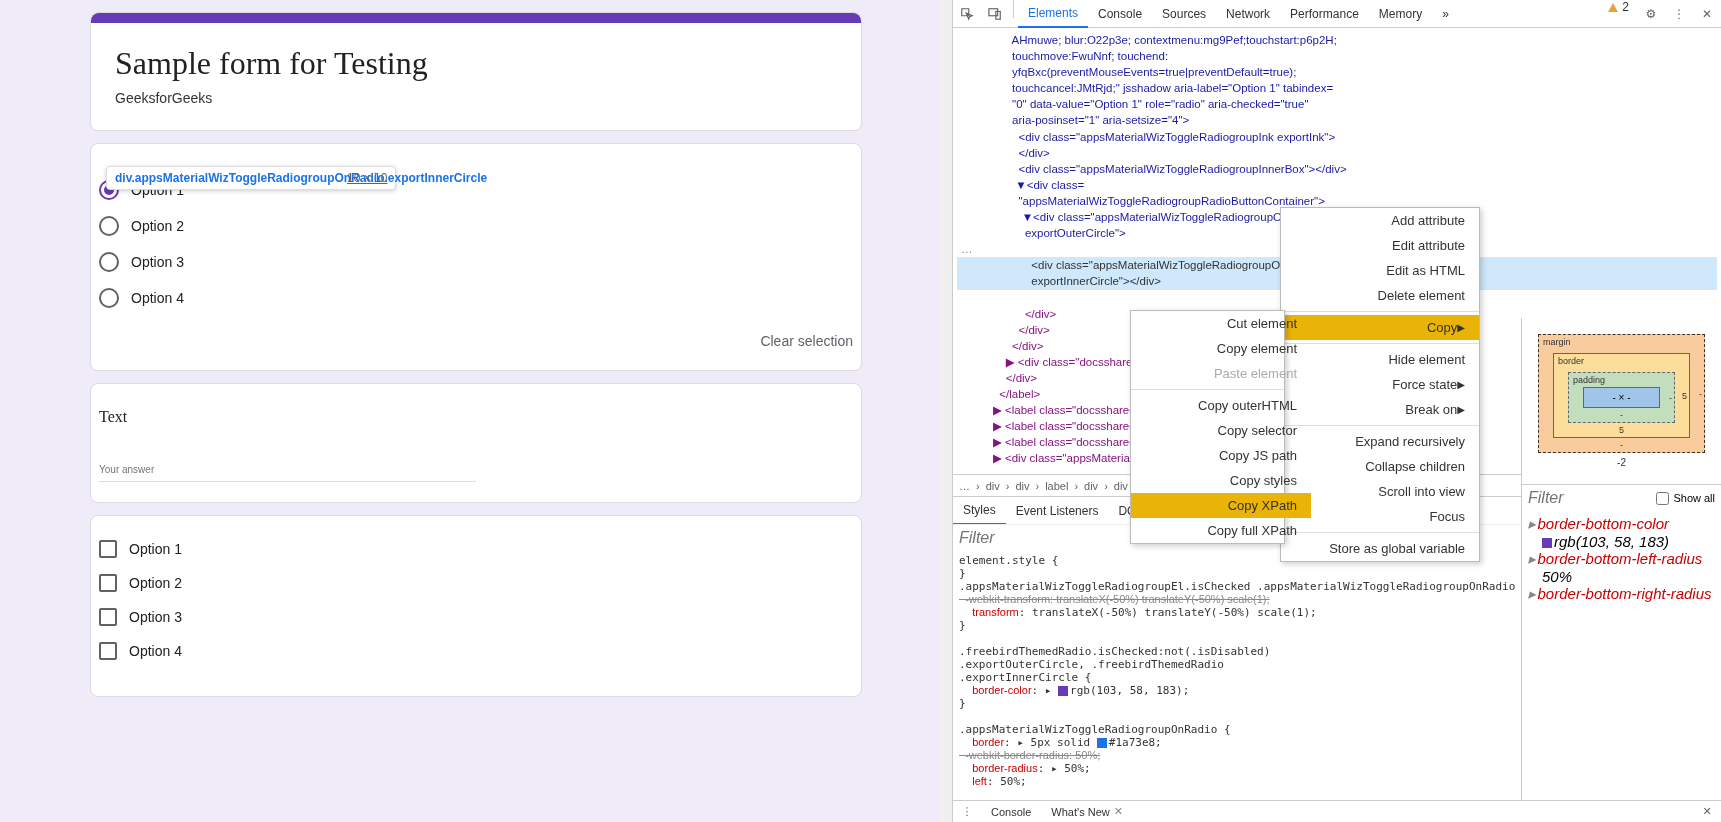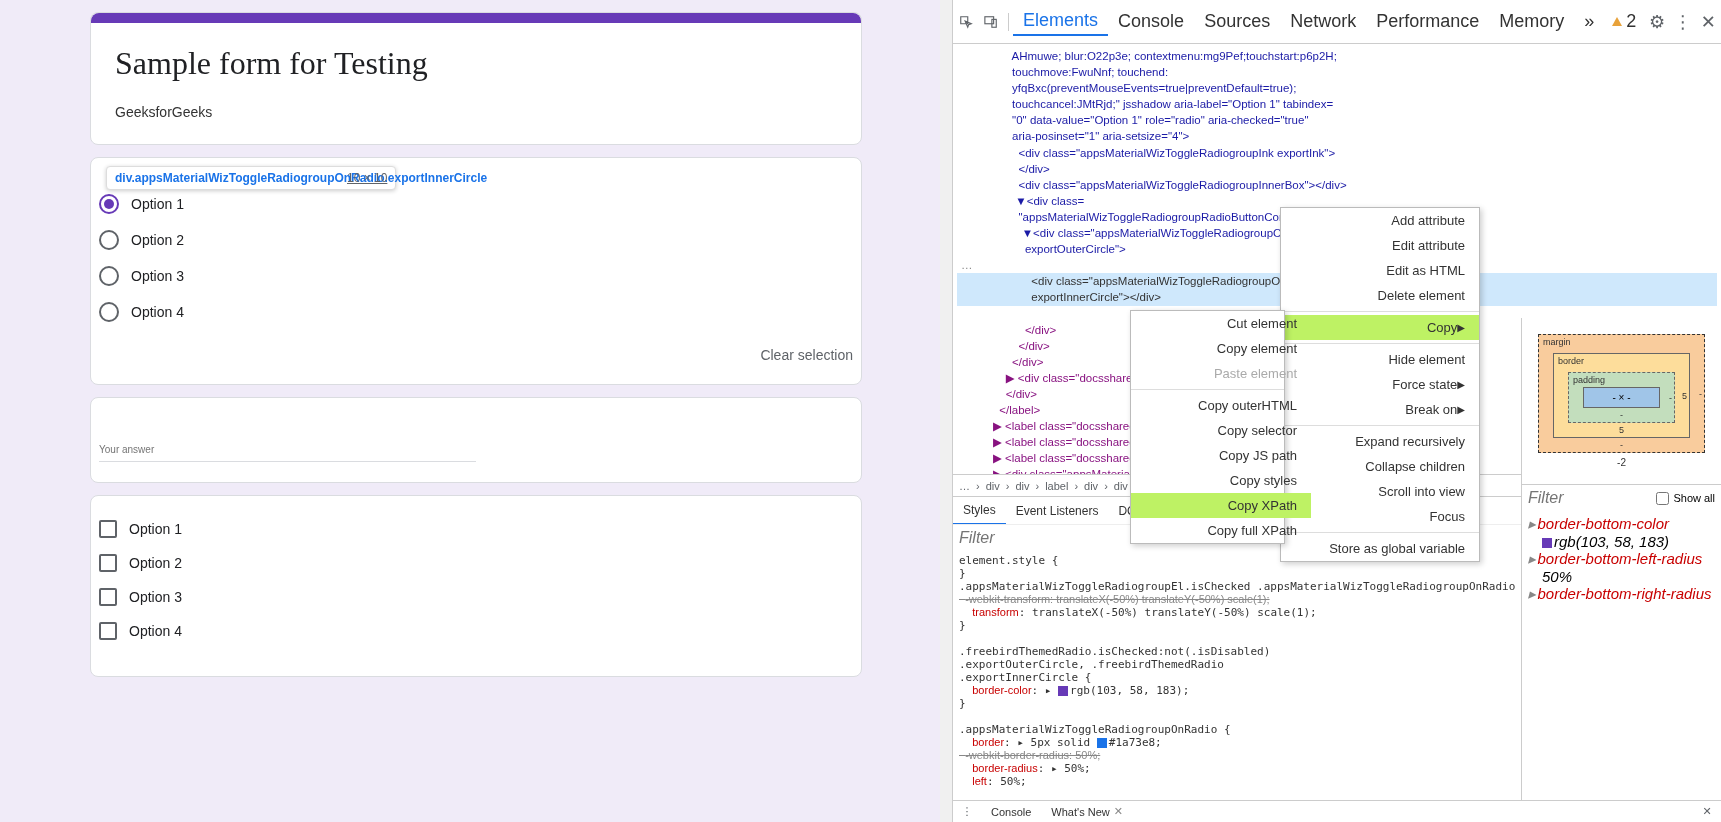--- a/index.html
+++ b/index.html
@@ -3,39 +3,39 @@
 <meta charset="utf-8">
 <style>
 * { box-sizing: border-box; margin: 0; padding: 0; font-family: Arial, sans-serif; }
 body { width: 1721px; height: 822px; overflow: hidden; display: flex; }
 .left-pane { width: 952px; height: 822px; background: #f0ebf8; overflow-y: auto; position: relative; }
 .scrollbar-track { position: absolute; right: 0; top: 0; width: 12px; height: 822px; background: #f0f0f0; }
 .form-content { padding: 12px 90px; }
 .card { background: #fff; border-radius: 8px; border: 1px solid #dadce0; margin-bottom: 12px; position: relative; }
 .card-top-bar { height: 10px; background: #673ab7; border-radius: 8px 8px 0 0; }
 .card-body { padding: 22px 24px 24px; }
-.form-title { font-family: Georgia, serif; font-size: 32px; color: #202124; margin-bottom: 22px; }
+.form-title { font-family: Georgia, serif; font-size: 32px; color: #202124; margin-bottom: 8px; }
 .form-subtitle { font-size: 14px; color: #333; }
 .q-body { padding: 24px 8px 20px; }
 .q-title { font-size: 16px; color: #202124; margin-bottom: 16px; font-family: Georgia, serif; }
 .option-row { display: flex; align-items: center; margin-bottom: 16px; }
 .radio { width: 20px; height: 20px; border: 2px solid #5f6368; border-radius: 50%; margin-right: 12px; display: flex; align-items: center; justify-content: center; }
 .radio.selected { border-color: #673ab7; }
 .radio-dot { width: 10px; height: 10px; border-radius: 50%; background: #673ab7; }
 .checkbox { width: 18px; height: 18px; border: 2px solid #5f6368; border-radius: 2px; margin-right: 12px; }
 .option-label { font-size: 14px; color: #202124; }
 .clear-row { text-align: right; padding-top: 8px; }
 .clear-btn { color: #5f6368; font-size: 14px; background: none; border: none; cursor: pointer; }
 .text-input { border: none; border-bottom: 1px solid #dadce0; width: 50%; padding: 6px 0; font-size: 10px; color: #70757a; margin-top: 16px; }
 .tooltip { position: absolute; top: 166px; left: 106px; background: #fff; border: 1px solid #ddd; border-radius: 4px; padding: 4px 8px; font-size: 12px; box-shadow: 0 1px 4px rgba(0,0,0,.2); z-index: 10; display: flex; align-items: center; gap: 12px; }
 .tooltip-selector { color: #1a73e8; font-weight: bold; max-width: 220px; }
 .tooltip-size { color: #5f6368; text-decoration: underline; }
 
 .right-pane { width: 769px; height: 822px; background: #fff; display: flex; flex-direction: column; border-left: 1px solid #ccc; position: relative; }
-.dev-toolbar { height: 44px; border-bottom: 1px solid #ccc; display: flex; align-items: center; font-size: 18px; color: #333; position: relative; }
+.dev-toolbar { height: 28px; border-bottom: 1px solid #ccc; display: flex; align-items: flex-start; font-size: 12px; color: #333; position: relative; }
 .toolbar-btn { width: 28px; height: 28px; display: flex; align-items: center; justify-content: center; color: #5f6368; }
 .tab-row { display: flex; align-items: center; height: 28px; }
 .dev-tab { padding: 0 10px; height: 28px; display: flex; align-items: center; cursor: pointer; color: #333; }
 .dev-tab.active { color: #1a73e8; border-bottom: 2px solid #1a73e8; }
 .warn-badge { display: flex; align-items: center; gap: 4px; color: #333; padding: 0 8px; }
 .warn-tri { width: 0; height: 0; border-left: 5px solid transparent; border-right: 5px solid transparent; border-bottom: 9px solid #e8a23a; }
 
 .dom-area { flex: 1; overflow: hidden; font-family: Menlo, Consolas, monospace; font-size: 11.5px; line-height: 1.4; padding: 4px 8px; color: #333; white-space: pre; position: relative; }
 .hl-line { background: #cfe8fc; display: block; padding: 0 4px; margin: 0 -4px; }
 .attr-val { color: #1a1aa6; }
@@ -77,21 +77,21 @@
 
 .bottom-console { height: 22px; border-top: 1px solid #ccc; display: flex; align-items: center; font-size: 11px; }
 .btab { padding: 0 10px; color: #333; display: flex; align-items: center; gap: 4px; }
 .btab.active { }
 .close-x { color: #888; }
 
 .ctx-menu { position: absolute; background: #fff; border: 1px solid #bbb; box-shadow: 2px 2px 6px rgba(0,0,0,.2); font-size: 13px; color: #333; z-index: 50; }
 .ctx-item { padding: 5px 14px; white-space: nowrap; display: flex; justify-content: flex-end; align-items: center; min-width: 180px; }
 .ctx-item.disabled { color: #aaa; }
 .ctx-sep { height: 1px; background: #ddd; margin: 3px 0; }
-.ctx-item.hl { background: #bef264; }
+.ctx-item.hl { background: #eab308; }
 .arrow { font-size: 10px; color: #333; }
 #ctx-main { left: 1280px; top: 207px; width: 200px; }
 #ctx-copy { left: 1130px; top: 310px; width: 155px; }
 </style>
 </head>
 <body>
 
 <div class="left-pane">
   <div class="form-content">
     <div class="card">
@@ -124,20 +124,21 @@
           <div class="option-label">Option 4</div>
         </div>
         <div class="clear-row">
           <button class="clear-btn">Clear selection</button>
         </div>
       </div>
     </div>
 
     <div class="card">
       <div class="q-body">
+        <div class="q-title">Text</div>
         <input class="text-input" placeholder="Your answer" style="">
       </div>
     </div>
 
     <div class="card">
       <div class="q-body">
         <div class="option-row">
           <div class="checkbox"></div>
           <div class="option-label">Option 1</div>
         </div>

